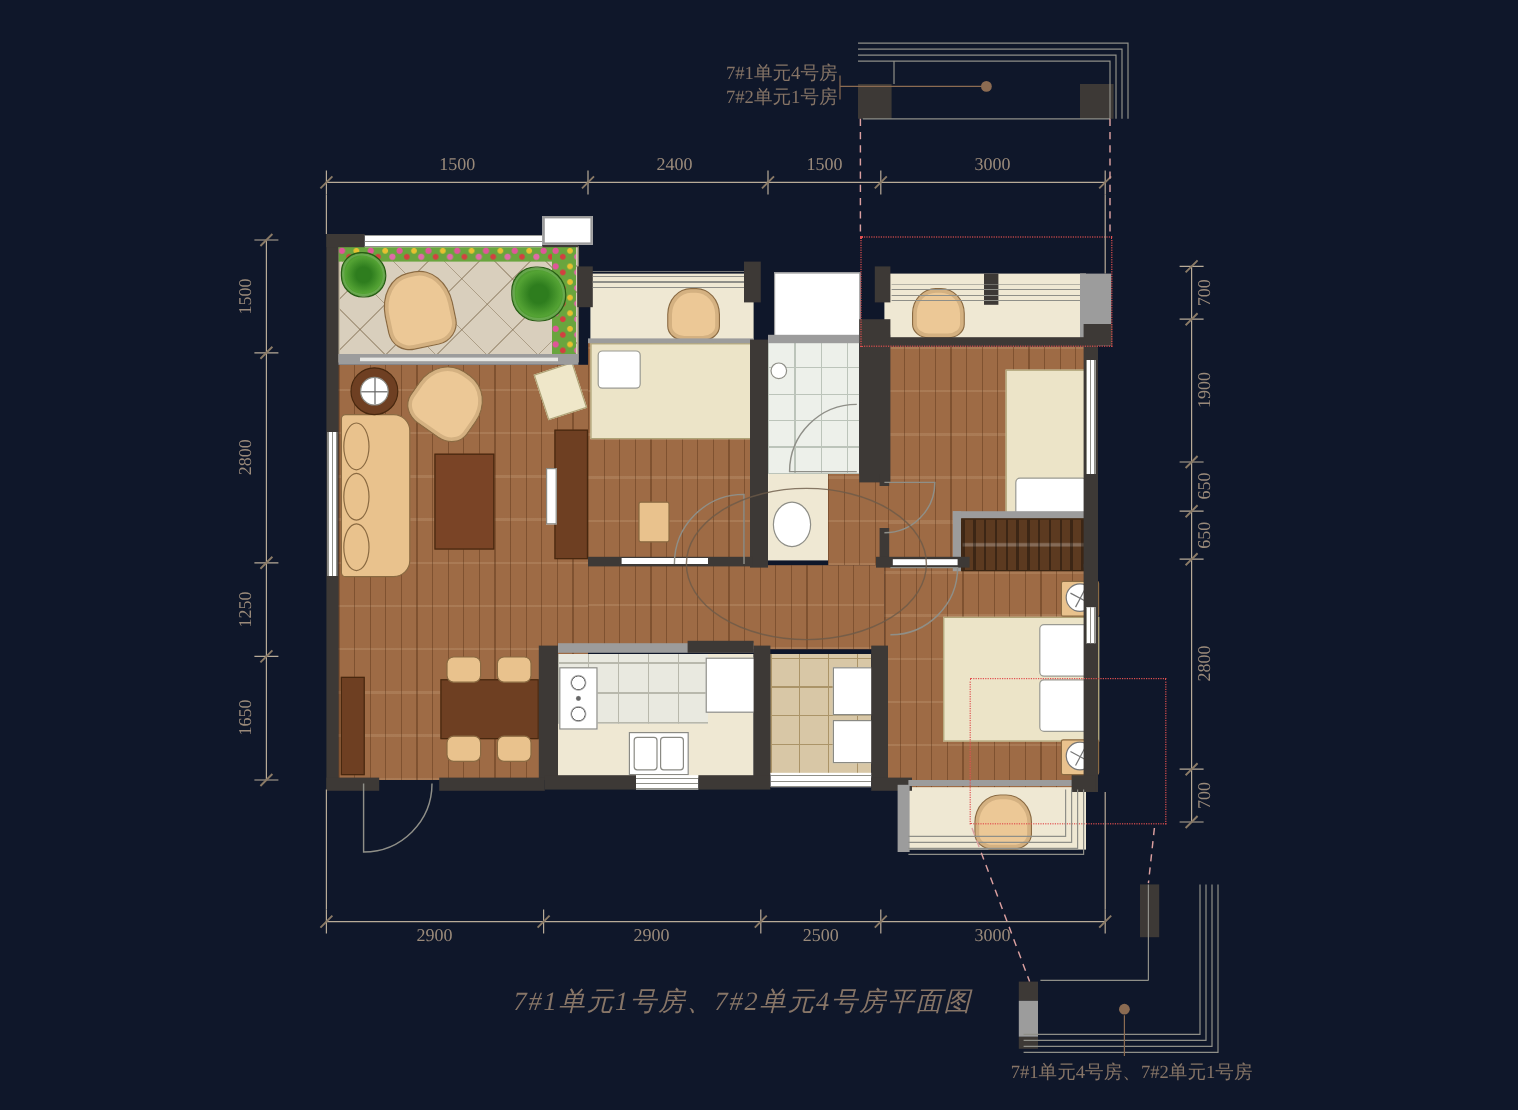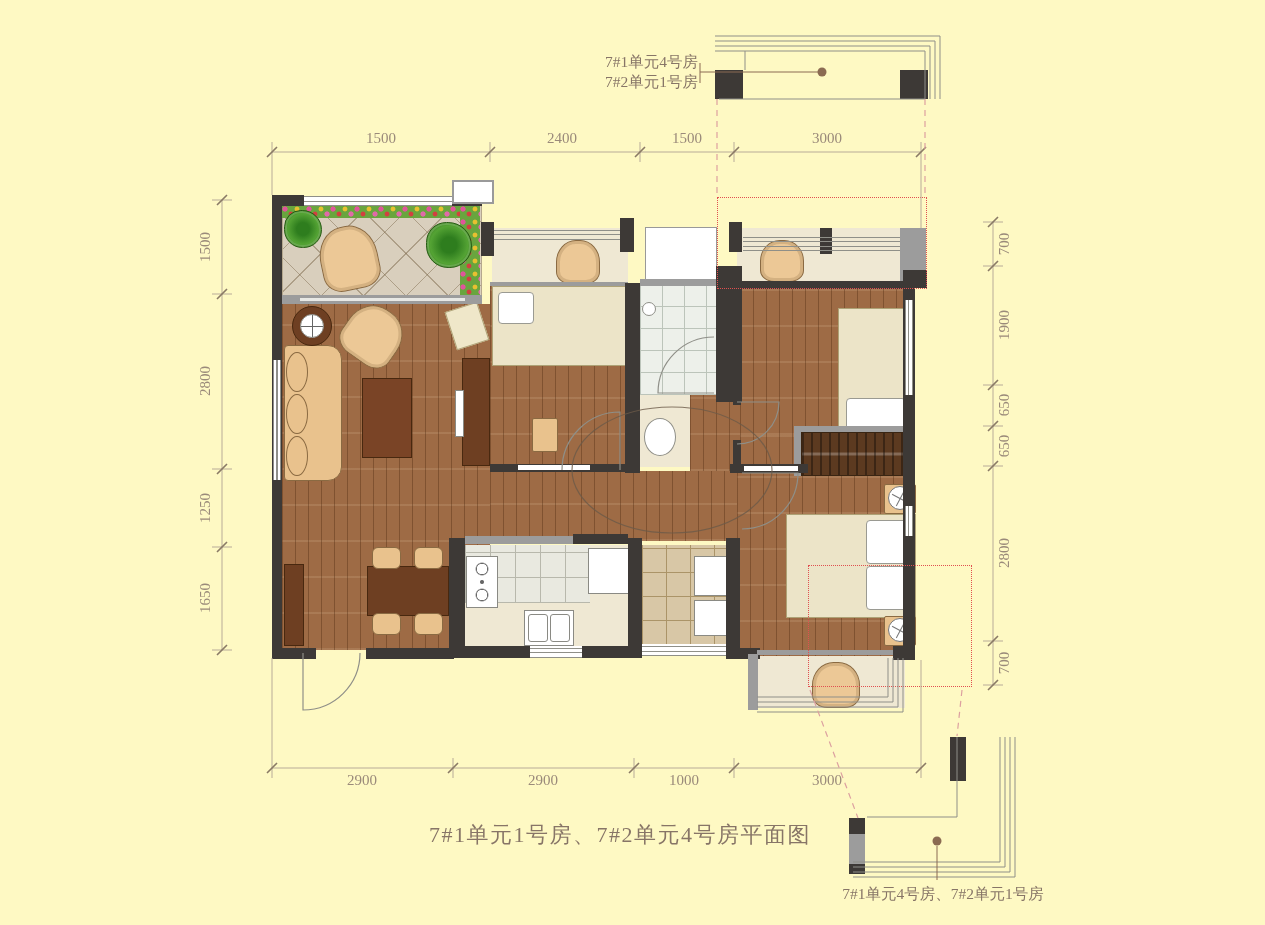--- a/index.html
+++ b/index.html
@@ -1,16 +1,16 @@
 <!DOCTYPE html>
 <html><head>
 <meta charset="utf-8">
 <style>
   html,body{margin:0;padding:0;background:#fff;}
-  #canvas{position:relative;width:1265px;height:925px;background:#fef9c3;overflow:hidden;
+  #canvas{position:relative;width:1265px;height:925px;background:#0f172a;overflow:hidden;
           font-family:"Liberation Serif","DejaVu Serif",serif;}
   
   .wall{position:absolute;background:#3d3936;}
   .gwall{position:absolute;background:#9c9c9c;}
   
   .wood{position:absolute;background-color:#9e6b45;
     background-image:repeating-linear-gradient(90deg,rgba(70,35,10,.35) 0 1px,transparent 1px 13px),
                      repeating-linear-gradient(0deg,rgba(255,235,200,.12) 0 2px,transparent 2px 36px);}
   .terrace{position:absolute;background:#d9cfbd;border:1px solid #b5a88e;
     background-image:repeating-linear-gradient(45deg,rgba(120,100,70,.45) 0 1px,transparent 1px 30px),
@@ -52,21 +52,21 @@
     background-image:repeating-linear-gradient(90deg,#8f8f88 0 1px,transparent 1px 3.5px);}
   .lamp{position:absolute;width:22px;height:22px;border-radius:50%;background:#fff;border:1.5px solid #777;}
   .lamp:before{content:"";position:absolute;left:50%;top:2px;bottom:2px;width:1px;background:#777;transform:rotate(28deg);}
   .lamp:after{content:"";position:absolute;top:50%;left:2px;right:2px;height:1px;background:#777;transform:rotate(28deg);}
   .basin2{position:absolute;background:#fff;border:1.5px solid #8f8f88;border-radius:50%;}
   .redrect{position:absolute;border:1.5px dotted #e05050;}
   
   .dim{position:absolute;width:44px;height:16px;text-align:center;font-size:15px;color:#9a8a7a;line-height:16px;}
   .dimv{transform:rotate(-90deg);transform-origin:center;}
   .lbl{position:absolute;font-size:15.5px;color:#877567;line-height:19px;}
-  .caption{position:absolute;font-size:22px;letter-spacing:1.5px;color:#877567;text-align:center;}
+  .caption{position:absolute;font-size:22px;letter-spacing:1.5px;color:#877567;font-style:italic;}
   svg.overlay{position:absolute;left:0;top:0;pointer-events:none;}
 </style>
 </head>
 <body>
 
 <div id="canvas">
 
   <div class="terrace" style="left:282px;top:205px;width:198px;height:95px;"></div>
   <div class="flowers" style="left:282px;top:205px;width:198px;height:13px;"></div>
   <div class="flowers" style="left:460px;top:205px;width:20px;height:95px;"></div>
@@ -268,21 +268,21 @@
   <div class="lbl" style="left:838px;top:884px;width:210px;text-align:center;">7#1单元4号房、7#2单元1号房</div>
   <div class="caption" style="left:428px;top:820px;width:384px;">7#1单元1号房、7#2单元4号房平面图</div>
 
   <span class="dim" style="left:359px;top:130px;">1500</span>
   <span class="dim" style="left:540px;top:130px;">2400</span>
   <span class="dim" style="left:665px;top:130px;">1500</span>
   <span class="dim" style="left:805px;top:130px;">3000</span>
 
   <span class="dim" style="left:340px;top:772px;">2900</span>
   <span class="dim" style="left:521px;top:772px;">2900</span>
-  <span class="dim" style="left:662px;top:772px;">1000</span>
+  <span class="dim" style="left:662px;top:772px;">2500</span>
   <span class="dim" style="left:805px;top:772px;">3000</span>
 
   <span class="dim dimv" style="left:183px;top:239px;">1500</span>
   <span class="dim dimv" style="left:183px;top:373px;">2800</span>
   <span class="dim dimv" style="left:183px;top:500px;">1250</span>
   <span class="dim dimv" style="left:183px;top:590px;">1650</span>
 
   <span class="dim dimv" style="left:982px;top:236px;">700</span>
   <span class="dim dimv" style="left:982px;top:317px;">1900</span>
   <span class="dim dimv" style="left:982px;top:397px;">650</span>

